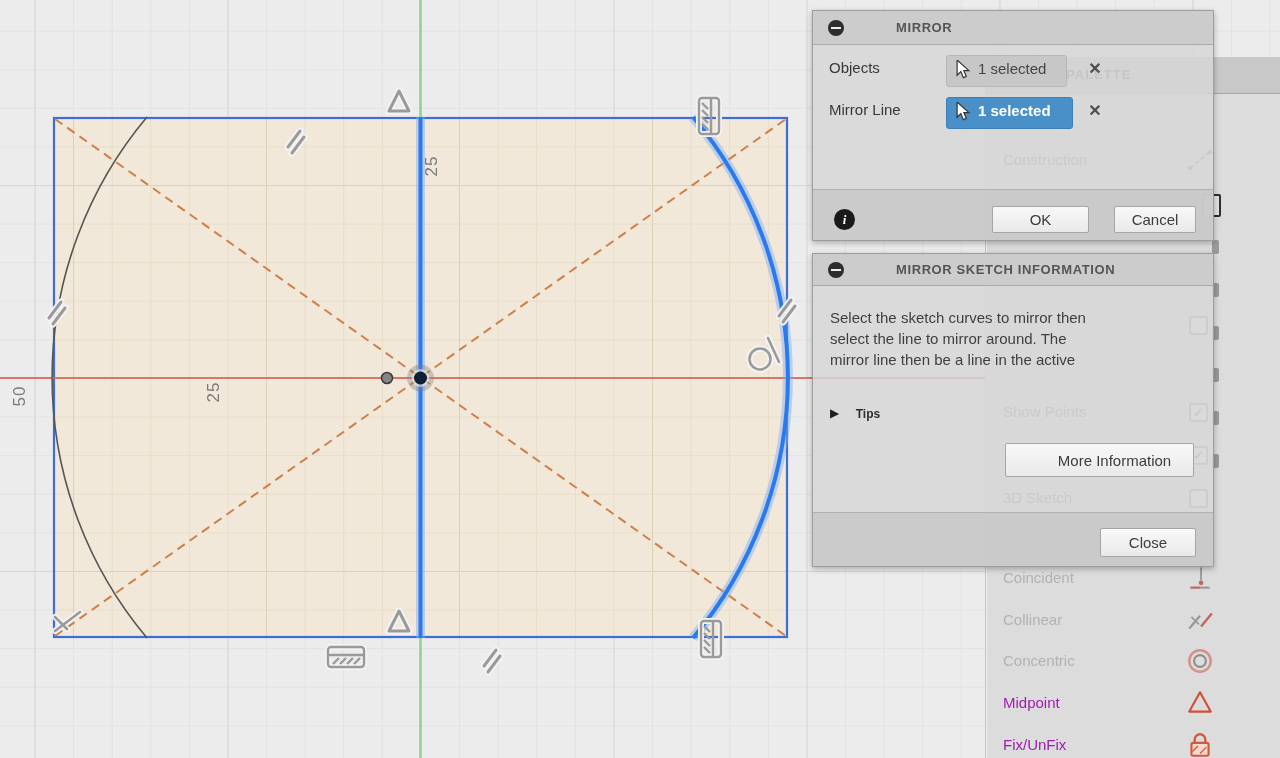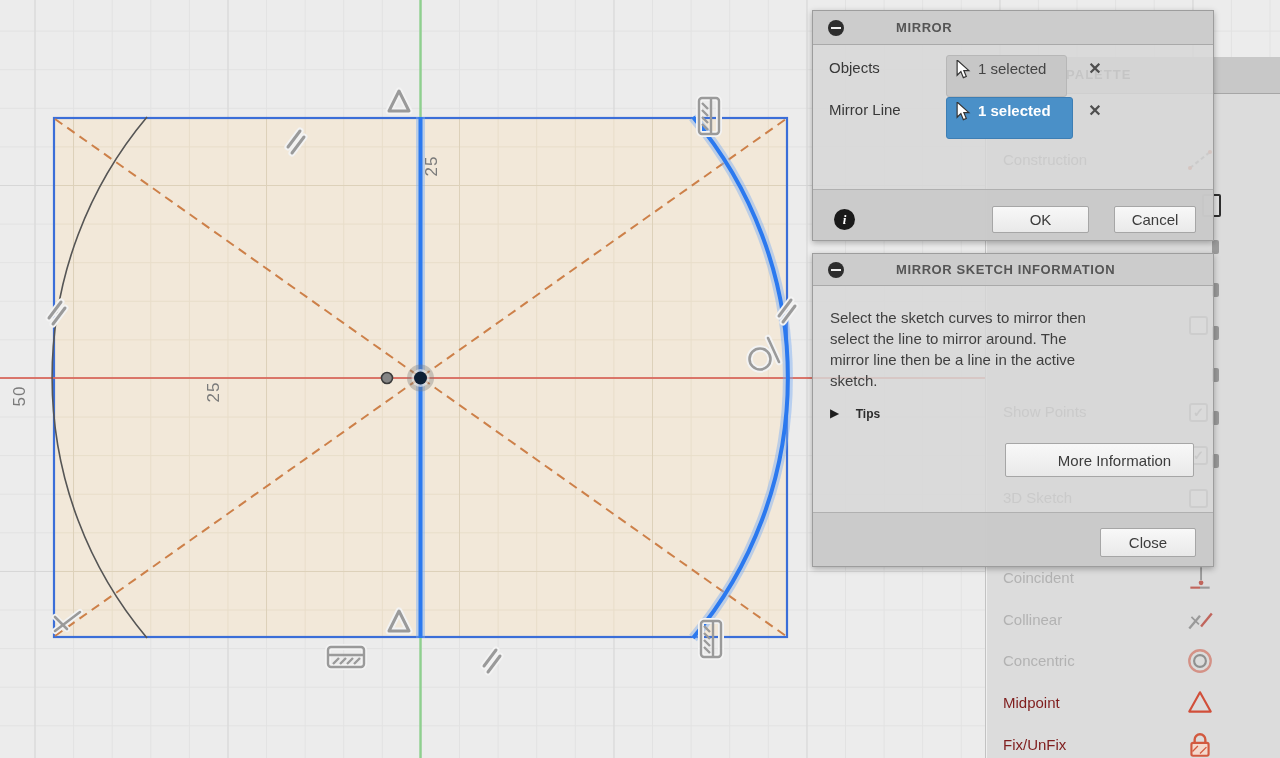--- a/index.html
+++ b/index.html
@@ -45,21 +45,21 @@
     position:absolute;left:0;top:0;right:0;height:36px;background:#c8c8c8;
     border-bottom:1px solid #a6a6a6;
   }
   .palette-title{
     position:absolute;left:16px;top:0;line-height:36px;font-size:13px;font-weight:bold;
     color:#6a6a6a;letter-spacing:1px;
   }
   .prow{position:absolute;left:0;width:100%;height:26px;}
   .prow .plabel{position:absolute;left:17px;top:3px;font-size:15px;color:#8a8a8a;}
   .prow .plabel.dim-label{color:#b2b2b2;}
-  .prow .plabel.dark{color:#7f1d1d;}
+  .prow .plabel.dark{color:#a21caf;}
   .pcheck{
     position:absolute;left:203px;top:3px;width:15px;height:15px;border:2px solid #9e9e9e;
     border-radius:3px;background:#e9e9e9;color:#8b8b8b;font-size:13px;line-height:15px;
     text-align:center;font-weight:bold;
   }
   .picon{position:absolute;left:199px;top:-3px;width:30px;height:30px;}
   .peek-box{position:absolute;left:216px;top:137px;width:15px;height:19px;border:2px solid #2f2f2f;background:#e2e2e2;border-radius:2px;}
   .nub{position:absolute;left:226px;width:7px;height:14px;background:#9a9a9a;border-radius:2px;}
   
   .dialog{
@@ -84,21 +84,21 @@
     position:absolute;left:0;right:0;background:rgba(201,201,201,.9);
     border-top:1px solid #b0b0b0;
   }
   .btn{
     position:absolute;box-sizing:border-box;border:1px solid #a6a6a6;border-radius:2px;
     background:linear-gradient(#f8f8f8,#e9e9e9);color:#3c3c3c;font-size:15px;
     text-align:center;font-family:"Liberation Sans",sans-serif;
   }
   .row-label{position:absolute;left:16px;font-size:15px;color:#383838;}
   .chip{
-    position:absolute;left:133px;width:121px;height:42px;border-radius:3px;
+    position:absolute;left:133px;width:121px;height:32px;border-radius:3px;
     background:#c7c7c7;border:1px solid #b7b7b7;box-sizing:border-box;
   }
   .chip.sel{background:#4a90c8;border-color:#3d7eb4;width:127px;}
   .chip .chip-text{position:absolute;left:31px;top:4px;font-size:15px;color:#454545;}
   .chip.sel .chip-text{color:#fff;font-weight:bold;}
   .chip svg{position:absolute;left:8px;top:4px;}
   .xbtn{
     position:absolute;left:271px;width:22px;height:22px;text-align:center;
     font-size:16px;font-weight:bold;color:#4f4f4f;line-height:22px;
   }
@@ -358,21 +358,20 @@
     <span class="mcirc" style="top:8px;">
         <span class="mbar"></span>
       </span>
     <span class="dlg-title" style="line-height:31px;">MIRROR SKETCH INFORMATION</span>
   </div>
 
   <div class="body-text">
     <span>Select the sketch curves to mirror then</span>
     <span>select the line to mirror around. The</span>
     <span>mirror line then be a line in the active</span>
-    <span>sketch.</span>
   </div>
 
   <div class="tips-row">
     <span class="tips-arrow">▶</span>
     <span class="tips-label">Tips</span>
   </div>
 
   <button class="btn" style="left:192px;top:189px;width:189px;height:34px;padding-left:36px;">More Information</button>
 
   <div class="dlg-footer" style="top:258px;height:53px;"></div>

